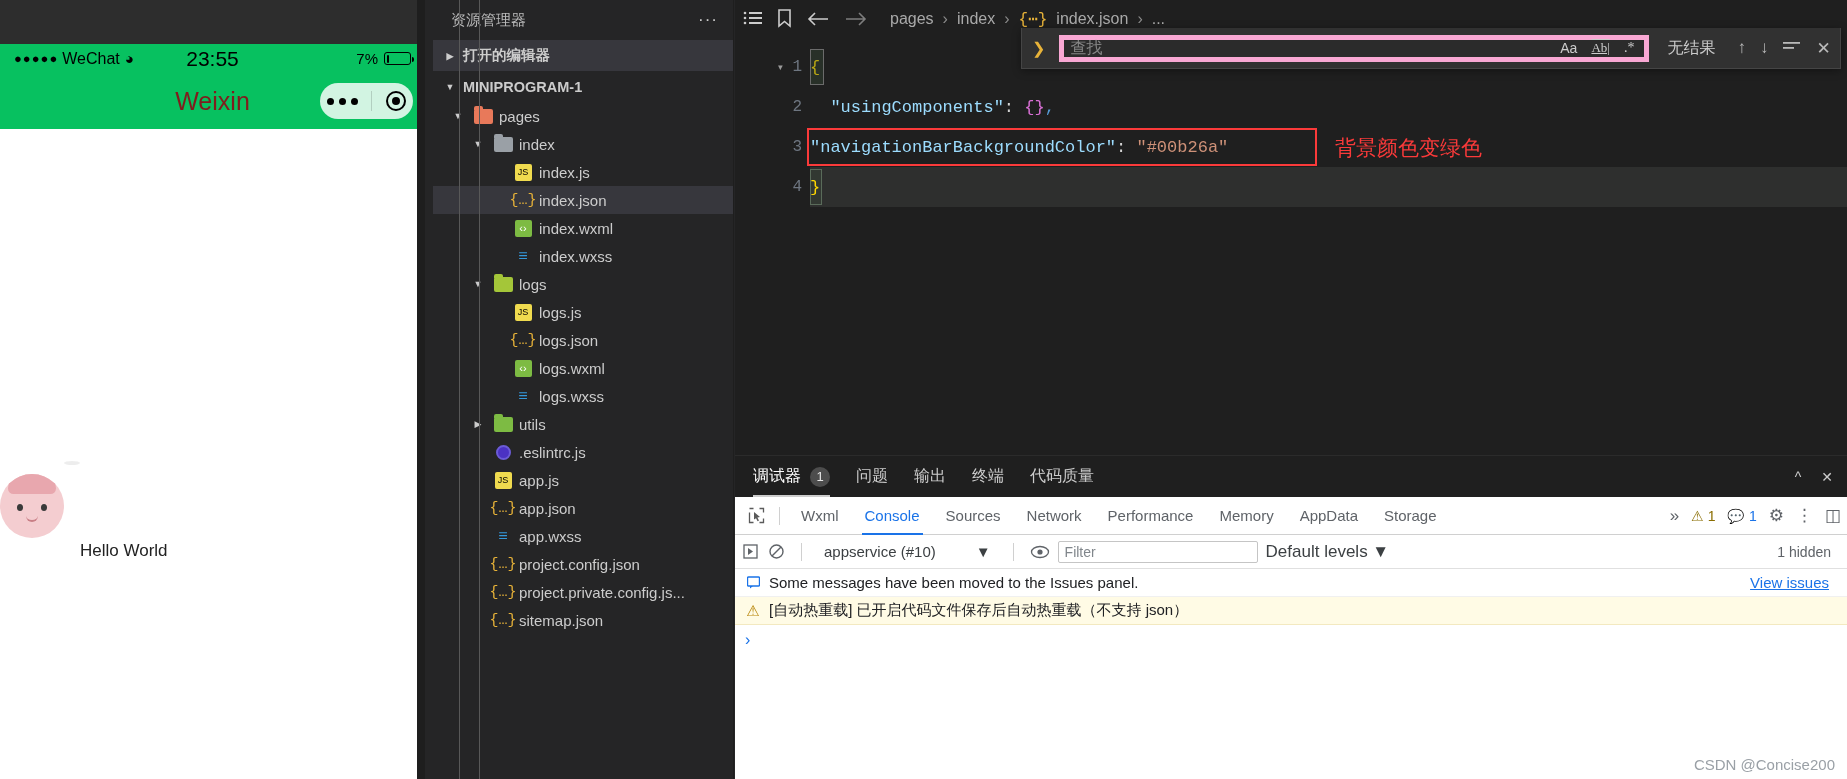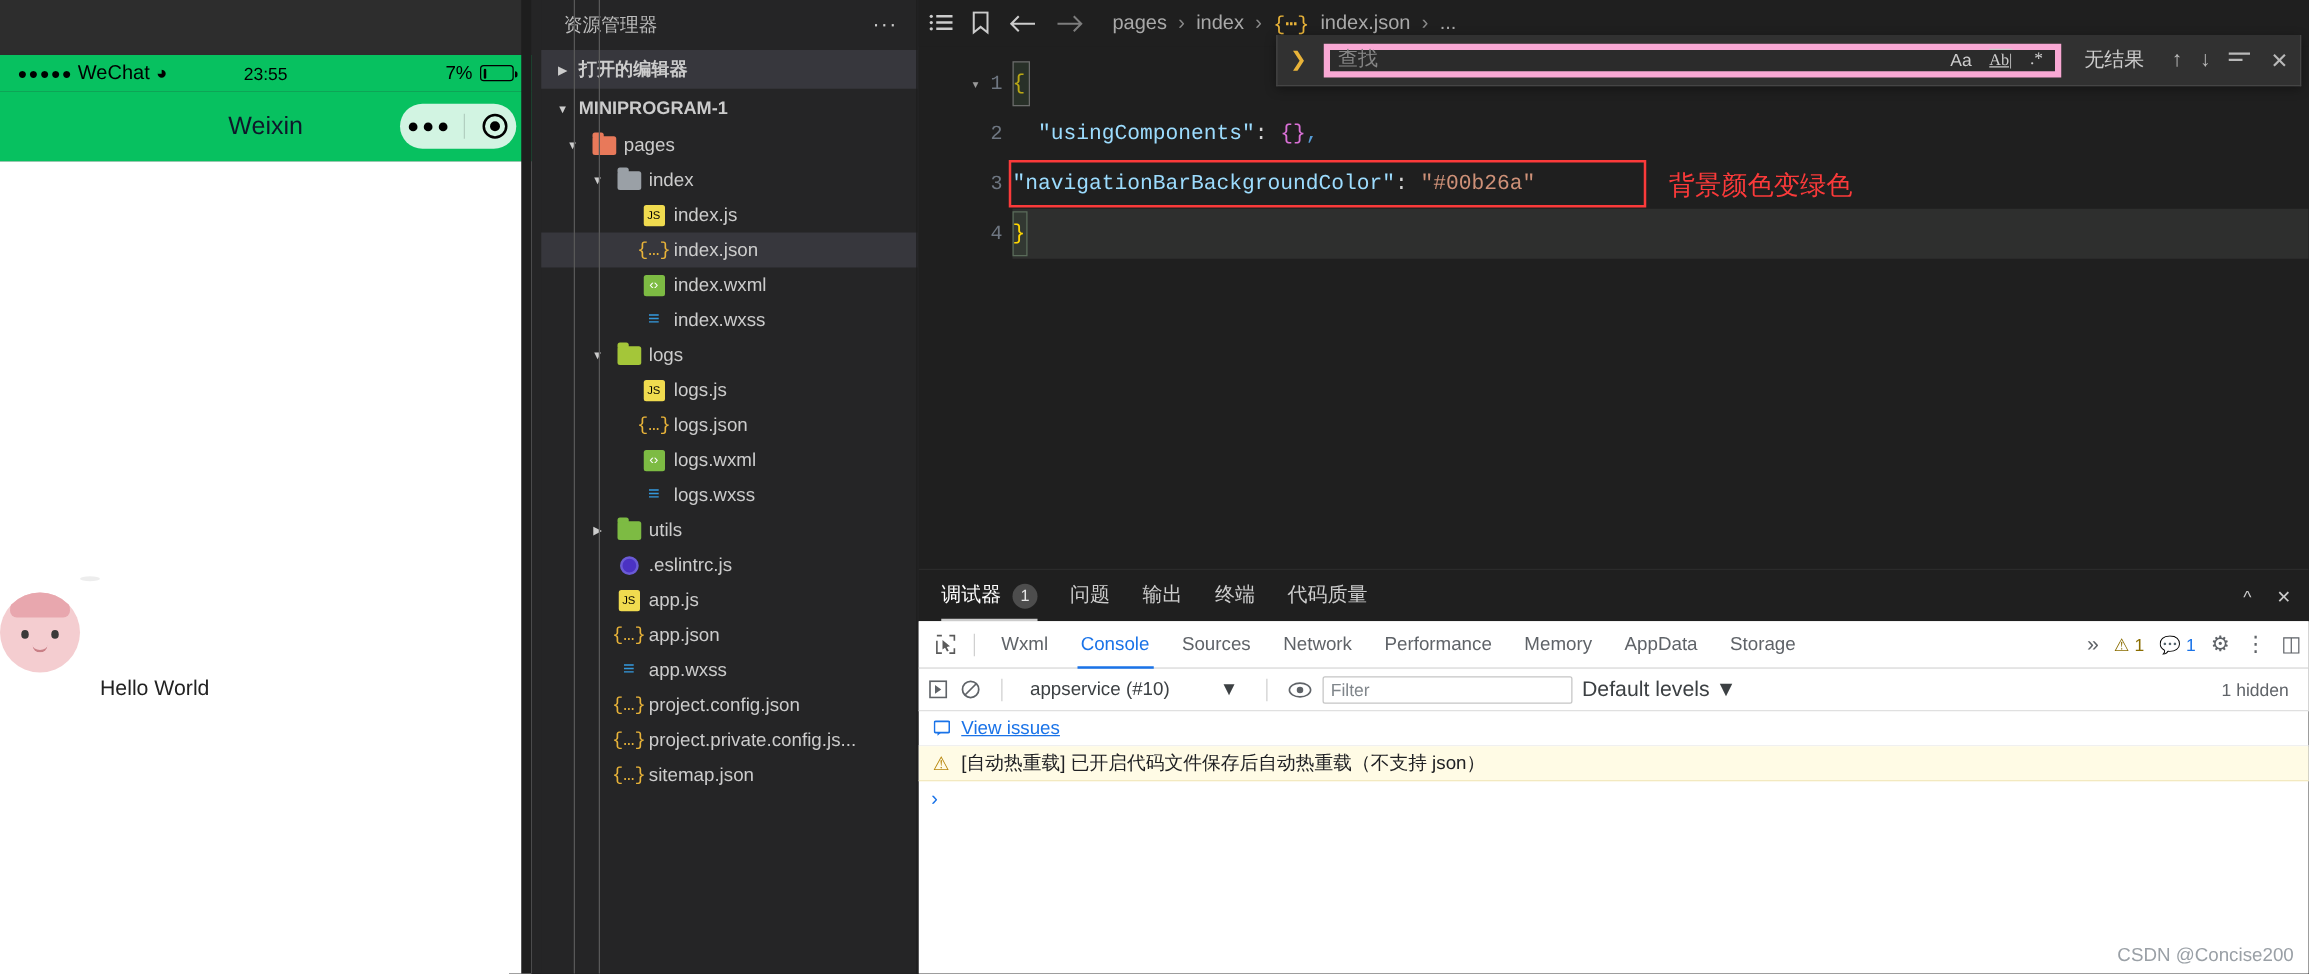--- a/index.html
+++ b/index.html
@@ -19,38 +19,38 @@
   .sim-statusbar {
     height: 29px; background: #07c160; color: #000;
     display: flex; align-items: center; padding: 0 14px;
     font-size: 16px; position: relative;
   }
   .sim-carrier { display: flex; align-items: center; gap: 4px; font-size: 16px; }
   .sim-dots { letter-spacing: 1px; font-size: 13px; }
   .sim-wifi { font-size: 15px; margin-left: 1px; }
   .sim-time {
     position: absolute; left: 0; right: 0; text-align: center;
-    font-size: 14px; pointer-events: none;
+    font-size: 21px; pointer-events: none;
   }
   .sim-right { margin-left: auto; display: flex; align-items: center; gap: 6px; z-index:2; }
   .sim-batt-pct { font-size: 15px; }
   .sim-batt {
     width: 27px; height: 13px; border: 1.6px solid #000; border-radius: 3px;
     position: relative; display: flex; align-items: center; padding: 1.5px;
   }
   .sim-batt::after {
     content: ""; position: absolute; right: -4px; top: 4px;
     width: 2.5px; height: 5px; background: #000; border-radius: 0 2px 2px 0;
   }
   .sim-batt-fill { width: 10%; height: 100%; background: #000; border-radius: 1px; }
   .sim-navbar {
     height: 56px; background: #07c160; position: relative;
     display: flex; align-items: center; justify-content: center;
   }
-  .sim-nav-title { color: #0f172a; font-size: 20px; }
+  .sim-nav-title { color: #7f1d1d; font-size: 25px; }
   .sim-capsule {
     position: absolute; right: 12px; top: 50%; transform: translateY(-50%);
     width: 93px; height: 36px; border-radius: 18px;
     background: rgba(255,255,255,0.82);
     display: flex; align-items: center; justify-content: space-around;
   }
   .cap-dots { display: flex; gap: 5px; }
   .cap-dots i { width: 7px; height: 7px; border-radius: 50%; background: #000; display:block; }
   .cap-div { width: 1px; height: 20px; background: rgba(0,0,0,0.15); }
   .cap-target {
@@ -725,20 +725,21 @@
       </div>
 
       <div class="console-rows" id="console-rows">
           <div class="console-row">
             <span class="cr-icon">
               <svg width="13" height="13" viewBox="0 0 13 13">
                 <rect x="0.5" y="1" width="12" height="9" rx="1" fill="none" stroke="#1a73e8" stroke-width="1.4"></rect>
                 <path d="M3 10l0 2.5L6 10z" fill="#1a73e8"></path>
               </svg>
             </span>
+            <span class="cr-text">Some messages have been moved to the Issues panel.</span>
             <span class="cr-link">View issues</span>
           </div>
           <div class="console-row warning">
             <span class="cr-icon" style="color: rgb(184, 134, 11);">⚠</span>
             <span class="cr-text">[自动热重载] 已开启代码文件保存后自动热重载（不支持 json）</span>
           </div>
         </div>
 
       <div class="console-prompt">
         <span>›</span>

